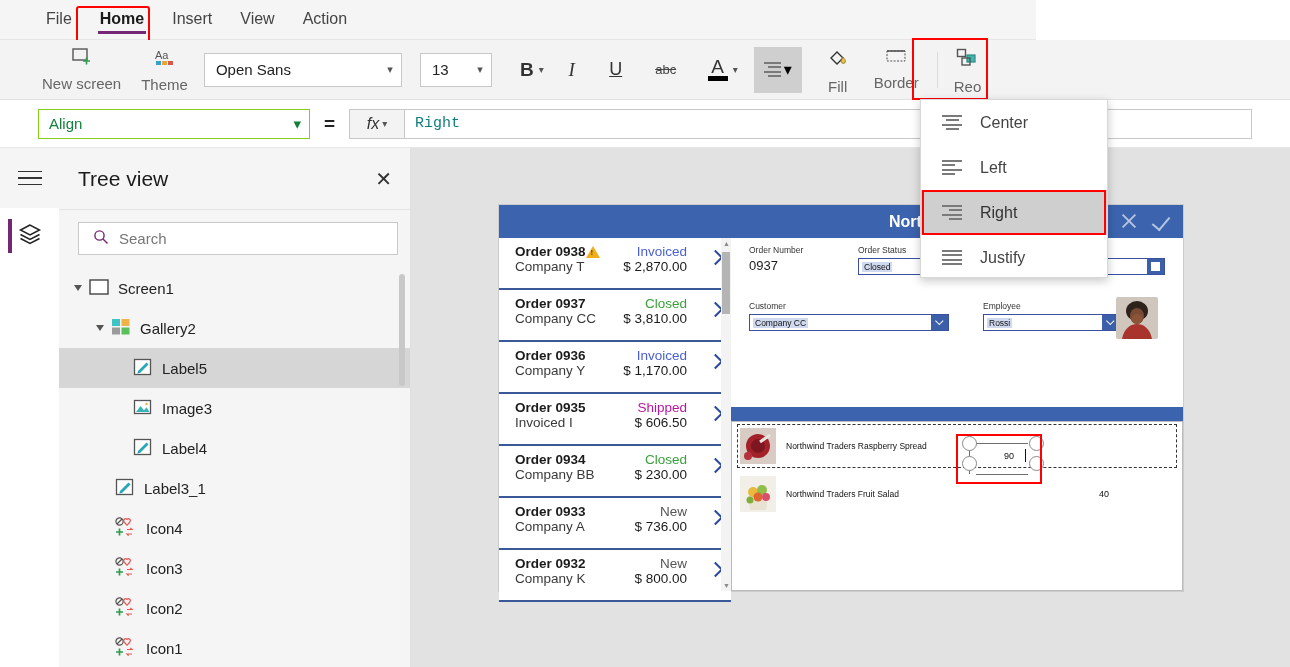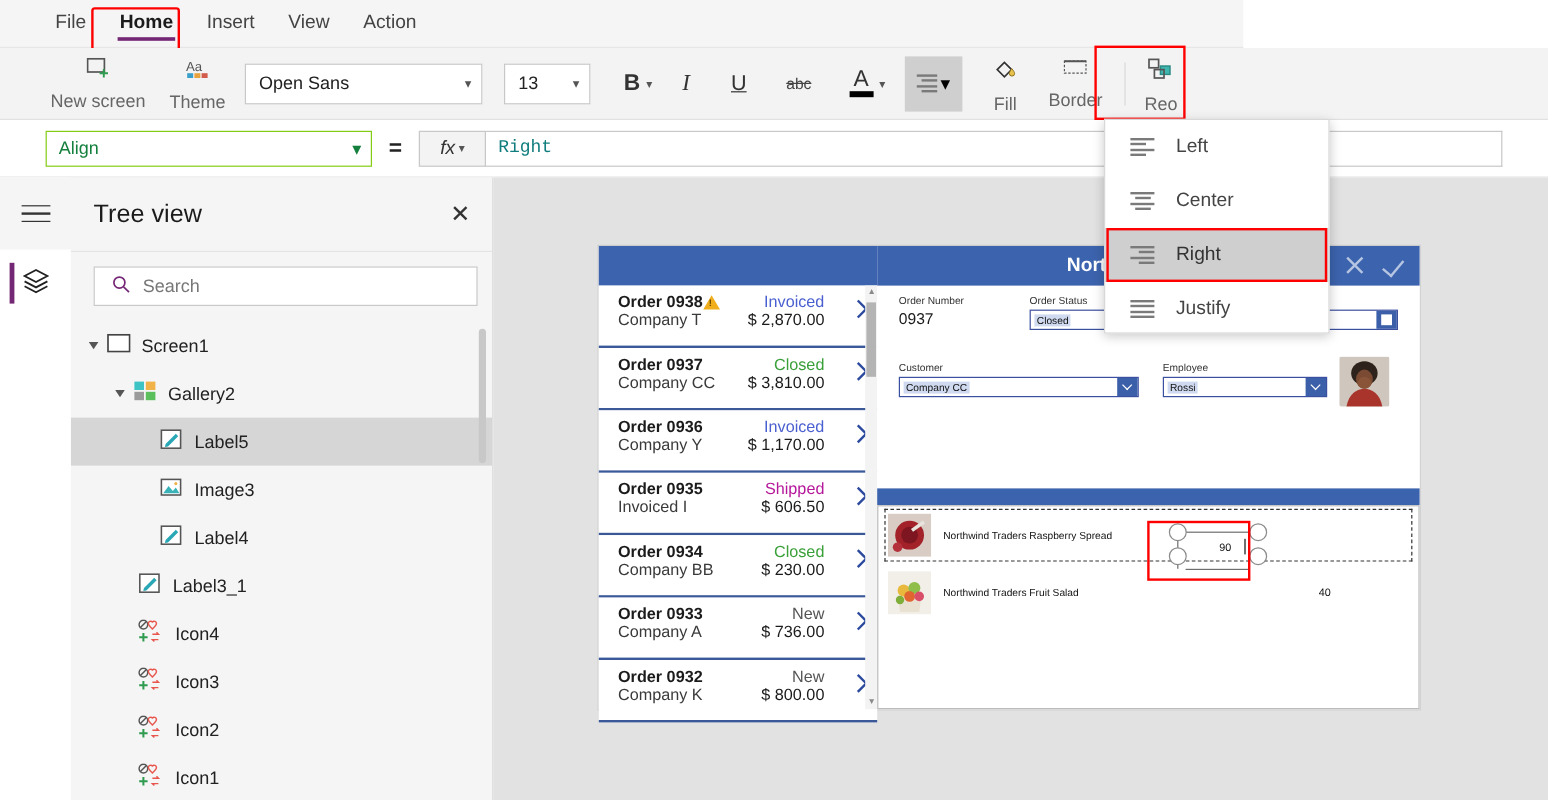--- a/index.html
+++ b/index.html
@@ -219,21 +219,21 @@
 
   .prod-head { position:absolute; left:0; top:202px; width:452px; height:14px; background:#3c63ad; }
   .prod-box { position:absolute; left:0; top:216px; width:452px; height:170px; border:1px solid #bbb; background:#fff;}
   .prow { display:flex; align-items:center; height:48px; padding-left:8px; position:relative; }
   .pimg { width:36px; height:36px; border-radius:1px; }
   .pname { font-size:8.5px; color:#111; margin-left:10px; width:215px; }
   .pqty { font-size:9px; color:#111; width:70px; text-align:right; }
   .sel-dash { position:absolute; left:5px; top:2px; right:5px; height:44px;
               border:1px dashed #333; pointer-events:none; }
 
-  .lbl-sel { position:absolute; left:242px; top:14px; width:82px; height:35px; }
+  .lbl-sel { position:absolute; left:230px; top:14px; width:82px; height:35px; }
   .lbl-sel .handle {
     position:absolute; width:15px; height:15px; border:1px solid #8a8a8a;
     border-radius:50%; background:#fff;
   }
   .lbl-sel .hline { position:absolute; background:#6e6e6e; }
   .lbl-hl { position:absolute; left:224px; top:12px; width:86px; height:50px;
             border:2px solid #ff0000; pointer-events:none; }
   .qty-txt { position:absolute; left:42px; top:15px; font-size:9px; color:#111; }
   .caret { position:absolute; left:63px; top:13px; width:1px; height:13px; background:#111; }
 
@@ -661,21 +661,21 @@
         <div style="position:absolute;left:18px;top:96px;width:200px;">
           <div class="flabel">Customer</div>
           <div class="fctl">
             <span class="txt">Company CC</span>
             <span class="dd">
                 <i></i>
               </span>
           </div>
         </div>
 
-        <div style="position:absolute;left:238px;top:96px;width:137px;">
+        <div style="position:absolute;left:252px;top:96px;width:137px;">
           <div class="flabel">Employee</div>
           <div class="fctl">
             <span class="txt">Rossi</span>
             <span class="dd">
                 <i></i>
               </span>
           </div>
         </div>
 
         <div style="position:absolute;left:385px;top:92px;width:42px;height:42px;border-radius:2px;overflow:hidden;">
@@ -735,35 +735,35 @@
           </div>
         </div>
       </div>
     </div>
   </div>
 
   <div class="menu">
     <div class="mi">
       <span class="lines">
           <span></span>
+          <span style="width:13px;margin-left:3.5px"></span>
+          <span></span>
+          <span style="width:13px;margin-left:3.5px"></span>
+        </span>
+      <span>Center</span>
+    </div>
+    <div class="mi">
+      <span class="lines">
+          <span></span>
           <span style="width:13px"></span>
           <span></span>
           <span style="width:13px"></span>
         </span>
       <span>Left</span>
     </div>
-    <div class="mi">
-      <span class="lines">
-          <span></span>
-          <span style="width:13px;margin-left:3.5px"></span>
-          <span></span>
-          <span style="width:13px;margin-left:3.5px"></span>
-        </span>
-      <span>Center</span>
-    </div>
     <div class="mi sel">
       <span class="lines">
           <span></span>
           <span style="width:13px;margin-left:7px"></span>
           <span></span>
           <span style="width:13px;margin-left:7px"></span>
         </span>
       <span>Right</span>
     </div>
     <div class="mi">

